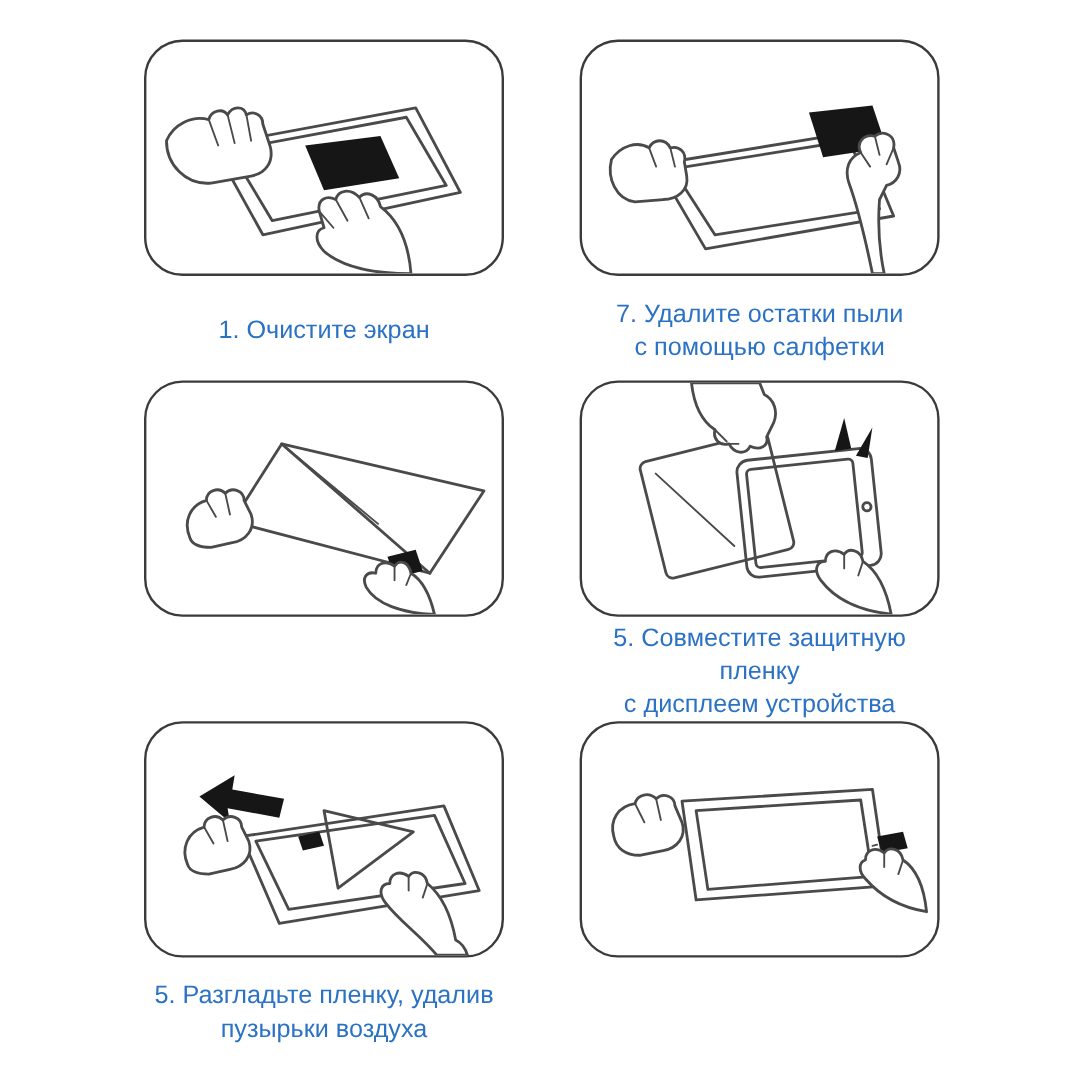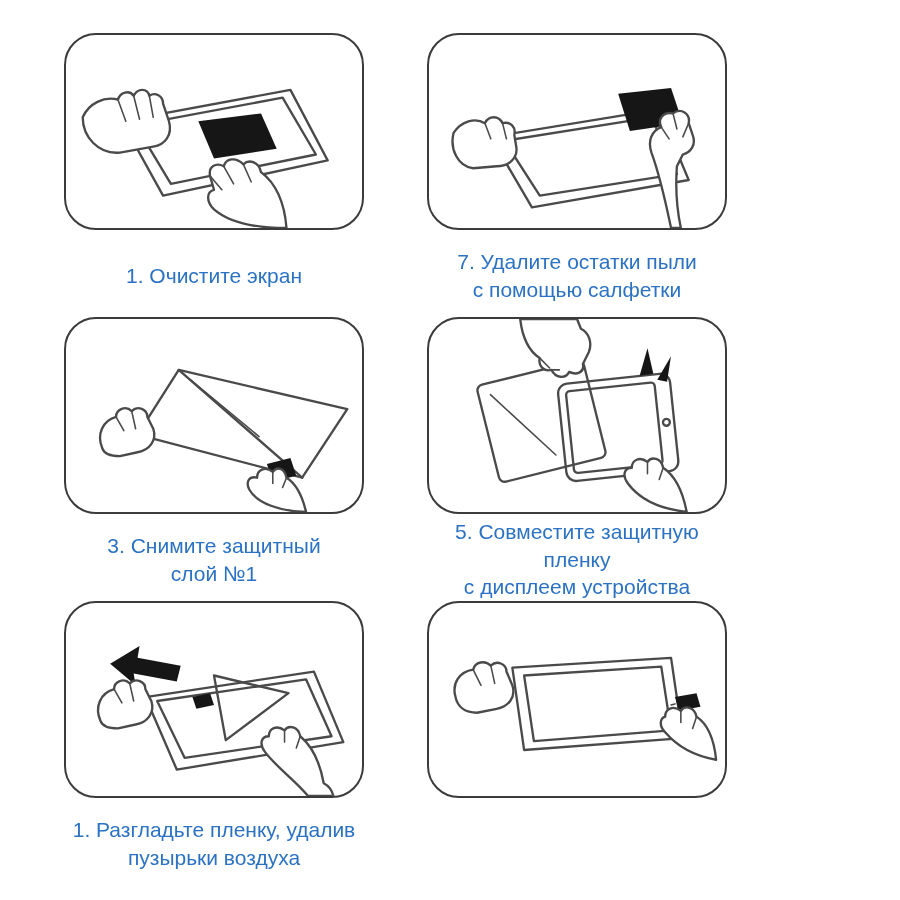--- a/index.html
+++ b/index.html
@@ -4,21 +4,21 @@
 <style>
   html,body{margin:0;padding:0;background:#ffffff;}
   .sheet{
     width:900px;height:900px;background:#ffffff;position:relative;
     font-family:"Liberation Sans",sans-serif;overflow:hidden;
   }
   .grid{
     display:grid;
     grid-template-columns:300px 302px;
     column-gap:62px;
-    padding:33px 0 0 64px;
+    padding:33px 0 0 120px;
   }
   .cell{height:284px;display:flex;flex-direction:column;align-items:center;}
   .panel{
     width:300px;height:197px;
     border:2px solid #3b3b3b;border-radius:32px;
     box-sizing:border-box;background:#fff;overflow:hidden;
   }
   .panel svg{display:block;width:100%;height:100%;}
   .caption{
     flex:1;display:flex;align-items:center;justify-content:center;
@@ -88,22 +88,20 @@
           <g>
             <path class="wh" d="M244,197 C240,180 234,168 224,162 C222,152 214,150 210,156 C202,150 194,154 194,162 C186,160 182,166 186,174 C194,188 216,196 244,197 Z"></path>
             <path class="th" d="M224,162 L220,172 M210,156 L210,168"></path>
           </g>
           <g>
             <path class="wh" d="M36,132 C30,118 36,104 50,100 C50,92 60,88 66,94 C72,88 82,92 82,100 L88,112 C92,124 84,134 72,136 L54,140 C44,140 38,138 36,132 Z"></path>
             <path class="th" d="M50,100 L58,114 M66,94 L70,112"></path>
           </g>
         </svg>
       </div>
-      <div class="caption">3. Снимите защитный
-слой №1</div>
     </div>
 
     <div class="cell">
       <div class="panel">
         <svg viewBox="0 0 300 197">
           <g transform="rotate(-6 180 115)">
             <rect class="wh" x="135" y="62" width="115" height="100" rx="10"></rect>
             <rect class="ln" x="143" y="70" width="91" height="84" rx="4"></rect>
             <circle class="ln" cx="242" cy="112" r="3.5"></circle>
           </g>
@@ -140,21 +138,21 @@
           <g>
             <path class="wh" d="M262,184 C258,162 250,146 238,136 C236,126 226,124 222,130 C214,124 206,128 206,136 C198,136 196,144 202,152 C214,168 232,180 246,197 L272,197 C270,190 266,186 262,184 Z"></path>
             <path class="th" d="M238,136 L234,148 M222,130 L222,142"></path>
           </g>
           <g>
             <path class="wh" d="M34,120 C28,106 34,92 48,88 C48,80 58,76 64,82 C70,76 80,80 80,88 L86,100 C90,112 82,122 70,124 L52,128 C42,128 36,126 34,120 Z"></path>
             <path class="th" d="M48,88 L56,102 M64,82 L68,100"></path>
           </g>
         </svg>
       </div>
-      <div class="caption">1. Разгладьте пленку, удалив
+      <div class="caption">5. Разгладьте пленку, удалив
 пузырьки воздуха</div>
     </div>
 
     <div class="cell">
       <div class="panel">
         <svg viewBox="0 0 300 197">
           <path class="wh" d="M84,66 L246,56 L258,138 L96,150 Z"></path>
           <path class="ln" d="M96,74 L236,65 L246,130 L106,141 Z"></path>
           <path class="dk" d="M250,96 L272,92 L276,106 L254,110 Z"></path>
           <path class="th" d="M246,104 L250,103"></path>

